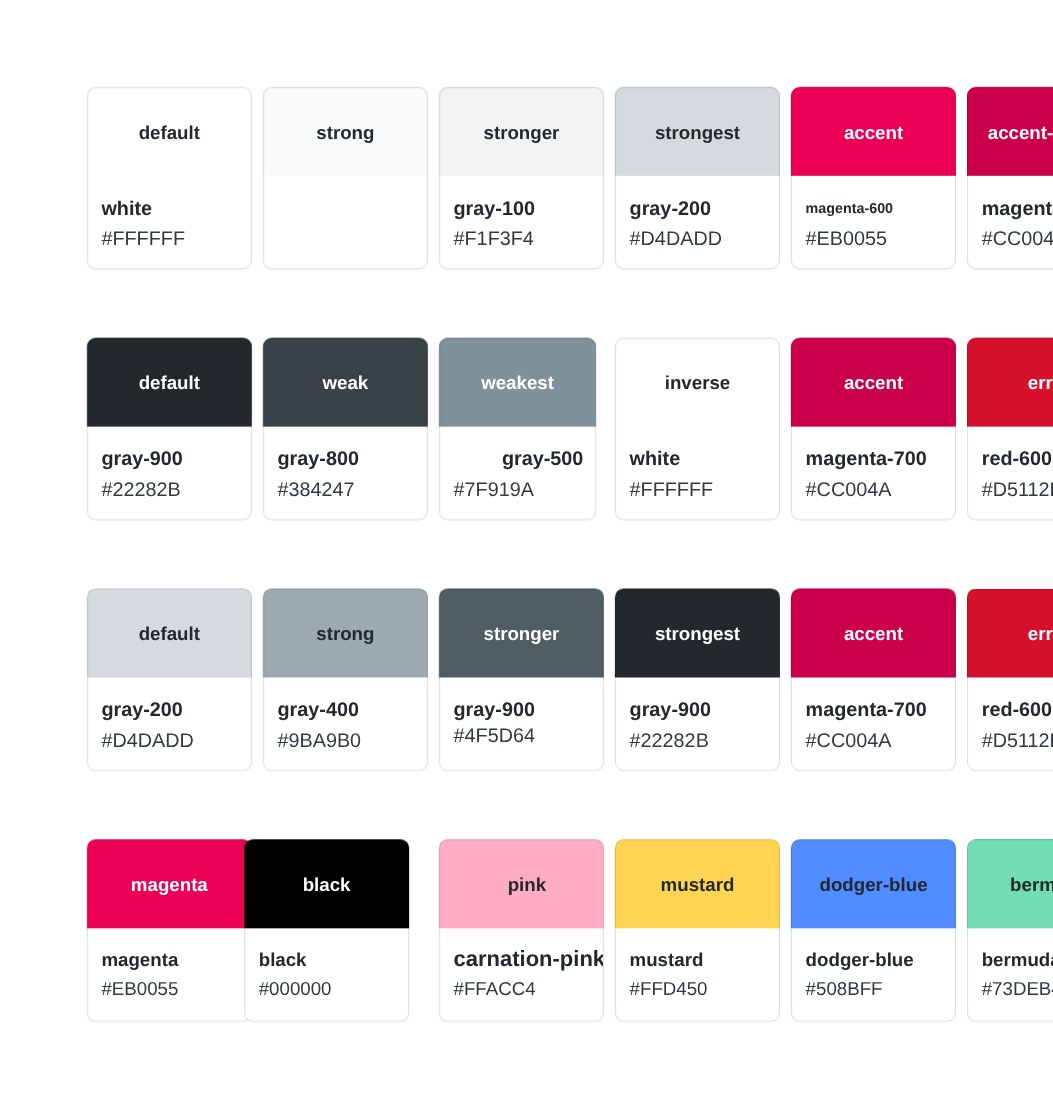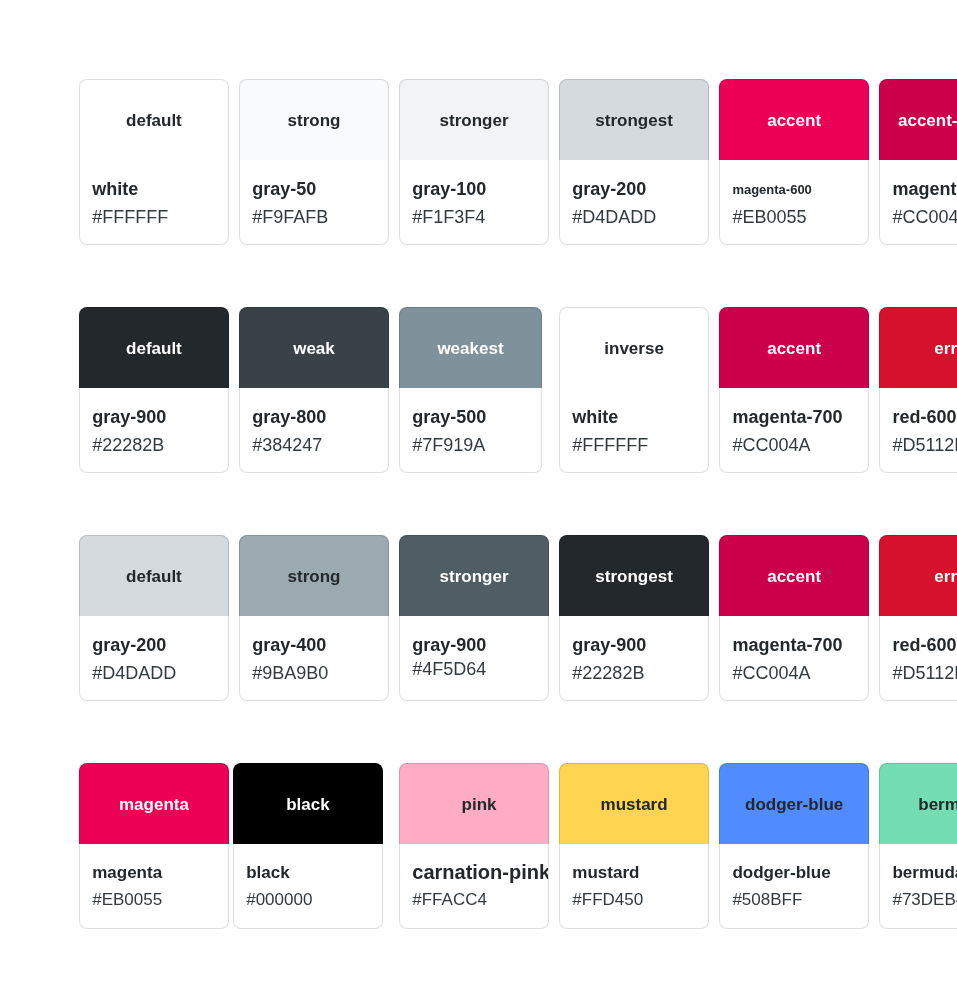--- a/index.html
+++ b/index.html
@@ -99,24 +99,20 @@
           </div>
           <div class="swatch-meta" style="top: 80px;">
             <div class="swatch-name" style="color: rgb(34, 40, 43); font-size: 18px; line-height: 21px;">white</div>
             <div class="swatch-hex" style="color: rgb(49, 58, 63); font-size: 18px; line-height: 21px; margin-top: 7px;">#FFFFFF</div>
           </div>
         </div>
         <div class="swatch-card" style="left: 160.05px; width: 150.1px; height: 166.1px; border-color: rgba(0, 0, 0, 0.13); border-radius: 8px; background-image: linear-gradient(rgb(249, 250, 251) 0px, rgb(249, 250, 251) 81px, rgb(255, 255, 255) 81px);">
           <div class="swatch-chip" style="height: 80px; color: rgb(34, 40, 43); font-size: 17px;">
             <span>strong</span>
           </div>
-          <div class="swatch-meta" style="top: 80px;">
-            <div class="swatch-name" style="color: rgb(34, 40, 43); font-size: 18px; line-height: 21px;">gray-50</div>
-            <div class="swatch-hex" style="color: rgb(49, 58, 63); font-size: 18px; line-height: 21px; margin-top: 7px;">#F9FAFB</div>
-          </div>
         </div>
         <div class="swatch-card" style="left: 320.1px; width: 150.1px; height: 166.1px; border-color: rgba(0, 0, 0, 0.13); border-radius: 8px; background-image: linear-gradient(rgb(241, 243, 244) 0px, rgb(241, 243, 244) 81px, rgb(255, 255, 255) 81px);">
           <div class="swatch-chip" style="height: 80px; color: rgb(34, 40, 43); font-size: 17px;">
             <span>stronger</span>
           </div>
           <div class="swatch-meta" style="top: 80px;">
             <div class="swatch-name" style="color: rgb(34, 40, 43); font-size: 18px; line-height: 21px;">gray-100</div>
             <div class="swatch-hex" style="color: rgb(49, 58, 63); font-size: 18px; line-height: 21px; margin-top: 7px;">#F1F3F4</div>
           </div>
         </div>
@@ -165,21 +161,21 @@
           <div class="swatch-meta" style="top: 80px;">
             <div class="swatch-name" style="color: rgb(34, 40, 43); font-size: 18px; line-height: 21px;">gray-800</div>
             <div class="swatch-hex" style="color: rgb(49, 58, 63); font-size: 18px; line-height: 21px; margin-top: 7px;">#384247</div>
           </div>
         </div>
         <div class="swatch-card" style="left: 320.1px; width: 143px; height: 166.1px; border-color: rgba(0, 0, 0, 0.13); border-radius: 8px; background-image: linear-gradient(rgb(127, 145, 154) 0px, rgb(127, 145, 154) 81px, rgb(255, 255, 255) 81px);">
           <div class="swatch-chip" style="height: 80px; color: rgb(255, 255, 255); font-size: 17px;">
             <span>weakest</span>
           </div>
           <div class="swatch-meta" style="top: 80px;">
-            <div class="swatch-name" style="color: rgb(34, 40, 43); font-size: 18px; line-height: 21px;">gray-500</div>
+            <div class="swatch-name" style="color: rgb(34, 40, 43); font-size: 18px; line-height: 21px; margin-left: 44px;">gray-500</div>
             <div class="swatch-hex" style="color: rgb(49, 58, 63); font-size: 18px; line-height: 21px; margin-top: 7px;">#7F919A</div>
           </div>
         </div>
         <div class="swatch-card" style="left: 480.15px; width: 150.1px; height: 166.1px; border-color: rgba(0, 0, 0, 0.13); border-radius: 8px; background-image: linear-gradient(rgb(255, 255, 255) 0px, rgb(255, 255, 255) 81px, rgb(255, 255, 255) 81px);">
           <div class="swatch-chip" style="height: 80px; color: rgb(34, 40, 43); font-size: 17px;">
             <span>inverse</span>
           </div>
           <div class="swatch-meta" style="top: 80px;">
             <div class="swatch-name" style="color: rgb(34, 40, 43); font-size: 18px; line-height: 21px;">white</div>
             <div class="swatch-hex" style="color: rgb(49, 58, 63); font-size: 18px; line-height: 21px; margin-top: 7px;">#FFFFFF</div>
@@ -263,21 +259,21 @@
       <div class="swatch-row" style="top: 763.09px;">
         <div class="swatch-card" style="left: 0px; width: 150.1px; height: 166.1px; border-color: rgba(0, 0, 0, 0.13); border-radius: 8px; background-image: linear-gradient(rgb(235, 0, 85) 0px, rgb(235, 0, 85) 81px, rgb(255, 255, 255) 81px);">
           <div class="swatch-chip" style="height: 80px; color: rgb(255, 255, 255); font-size: 17px;">
             <span>magenta</span>
           </div>
           <div class="swatch-meta" style="top: 80px;">
             <div class="swatch-name" style="color: rgb(34, 40, 43); font-size: 17px; line-height: 19.8333px;">magenta</div>
             <div class="swatch-hex" style="color: rgb(49, 58, 63); font-size: 17px; line-height: 19.8333px; margin-top: 6.61111px;">#EB0055</div>
           </div>
         </div>
-        <div class="swatch-card" style="left: 154px; width: 150px; height: 166.1px; border-color: rgba(0, 0, 0, 0.13); border-radius: 8px; background-image: linear-gradient(rgb(0, 0, 0) 0px, rgb(0, 0, 0) 81px, rgb(255, 255, 255) 81px);">
+        <div class="swatch-card" style="left: 143px; width: 150px; height: 166.1px; border-color: rgba(0, 0, 0, 0.13); border-radius: 8px; background-image: linear-gradient(rgb(0, 0, 0) 0px, rgb(0, 0, 0) 81px, rgb(255, 255, 255) 81px);">
           <div class="swatch-chip" style="height: 80px; color: rgb(255, 255, 255); font-size: 17px;">
             <span>black</span>
           </div>
           <div class="swatch-meta" style="top: 80px;">
             <div class="swatch-name" style="color: rgb(34, 40, 43); font-size: 17px; line-height: 19.8333px;">black</div>
             <div class="swatch-hex" style="color: rgb(49, 58, 63); font-size: 17px; line-height: 19.8333px; margin-top: 6.61111px;">#000000</div>
           </div>
         </div>
         <div class="swatch-card" style="left: 320.1px; width: 150.1px; height: 166.1px; border-color: rgba(0, 0, 0, 0.13); border-radius: 8px; background-image: linear-gradient(rgb(255, 172, 196) 0px, rgb(255, 172, 196) 81px, rgb(255, 255, 255) 81px);">
           <div class="swatch-chip" style="height: 80px; color: rgb(34, 40, 43); font-size: 17px; padding-left: 10px;">

